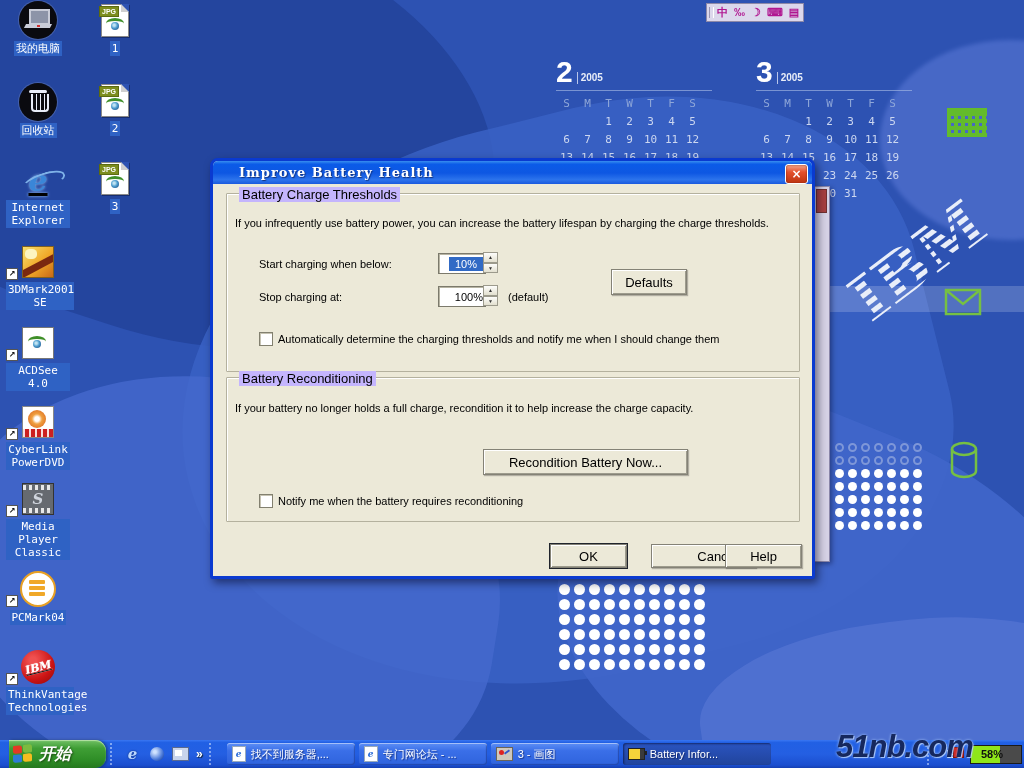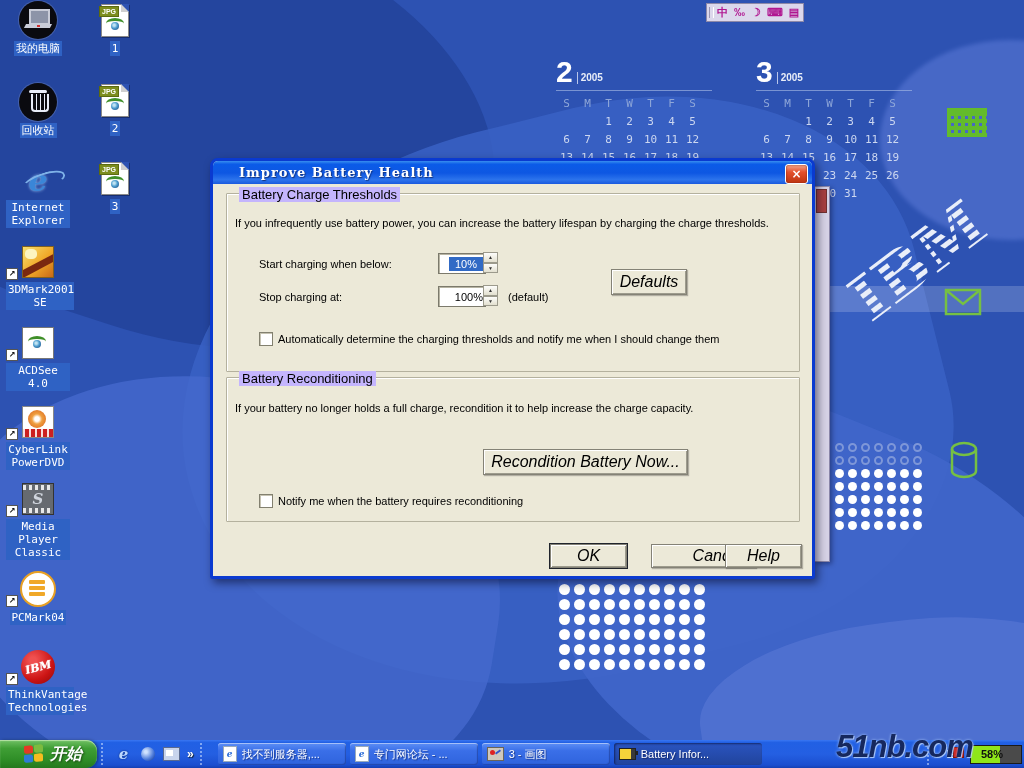--- a/index.html
+++ b/index.html
@@ -51,21 +51,21 @@
   .dots-b{left:557px;top:582px;}
   .dot-row{height:13px;line-height:0;}
   .dots-b .dot-row{height:15px;}
   .dot{display:inline-block;border-radius:50%;}
   .dots-a .dot{width:9px;height:9px;margin:1px 2px;}
   .dots-b .dot{width:11px;height:11px;margin:1.5px 2px;}
   .dot-f{background:#fff;}
   .dot-o{background:transparent;border:2px solid #7e97d8;width:5px !important;height:5px !important;}
 
   
-  .dt-item{position:absolute;width:64px;text-align:center;z-index:15;cursor:pointer;}
+  .dt-item{position:absolute;width:64px;text-align:center;z-index:15;cursor:pointer;text-decoration:underline;}
   .dt-art{height:36px;display:flex;align-items:center;justify-content:center;position:relative;}
   .dt-label{display:inline-block;background:#2f62c4;color:#fff;font:11px "DejaVu Sans Mono",monospace;
             padding:1px 2px;line-height:13px;max-width:64px;margin-top:2px;}
   .blk-circle{width:38px;height:38px;border-radius:50%;background:#0a0a0f;position:relative;box-shadow:0 0 0 1px rgba(255,255,255,.15);}
   
   .laptop-screen{position:absolute;left:10px;top:8px;width:17px;height:12px;background:#8d94a8;border:2px solid #c9ccd8;}
   .laptop-base{position:absolute;left:6px;top:23px;width:26px;height:4px;background:#c9ccd8;transform:skewX(-28deg);}
   .laptop-dot{position:absolute;left:18px;top:24px;width:3px;height:2px;background:#d03030;}
   
   .trash-lid{position:absolute;left:10px;top:7px;width:18px;height:3px;background:#e8ecf8;border-radius:2px;}
@@ -142,35 +142,35 @@
   .spinbox{position:absolute;width:44px;height:19px;background:#fff;border:1px solid #7c7a6c;
            box-shadow:inset 1px 1px 0 #b8b5a4;display:flex;align-items:center;justify-content:flex-end;
            font-size:11px;padding-right:2px;}
   .spin-sel{background:#316ac5;color:#fff;padding:1px 6px;}
   .spinner{position:absolute;width:15px;height:21px;display:flex;flex-direction:column;}
   .spin-b{flex:1;background:linear-gradient(180deg,#fdfdfb,#e3e0cf);border:1px solid #9c9a8c;
           font-size:5px;line-height:8px;text-align:center;color:#333;cursor:pointer;}
 
   .btn{position:absolute;background:#ece9d8;border:1px solid #848276;
        box-shadow:inset 1px 1px 0 #fff,inset -1px -1px 0 #9d9b8d,1px 1px 1px rgba(0,0,0,.25);
-       font-size:16px;cursor:pointer;display:flex;align-items:center;justify-content:center;font-style:italic;}
+       font-size:13px;cursor:pointer;display:flex;align-items:center;justify-content:center;}
   .btn-default{box-shadow:inset 1px 1px 0 #fff,inset -1px -1px 0 #9d9b8d,0 0 0 1px #20242c;}
 
   .chk{position:absolute;width:12px;height:12px;background:#fff;border:1px solid #82806f;
        box-shadow:inset 1px 1px 0 #c6c3b2;cursor:pointer;}
   .chk-label{position:absolute;white-space:nowrap;cursor:default;}
 
   
   .taskbar{position:absolute;left:0;top:740px;width:1024px;height:28px;z-index:50;
            background:linear-gradient(180deg,#3a77f2 0%,#2160e4 9%,#245fe2 50%,#1b4ecf 90%,#153fb2 100%);
            display:flex;align-items:center;}
   .start-btn{width:97px;height:28px;border-radius:0 11px 11px 0;cursor:pointer;
              background:linear-gradient(180deg,#71c165 0%,#3f9e35 30%,#2f8e27 70%,#25791e 100%);
              box-shadow:inset 0 1px 1px #b7e2a8,2px 0 3px rgba(0,20,0,.35);
-             display:flex;align-items:center;gap:6px;padding-left:24px;box-sizing:border-box;}
+             display:flex;align-items:center;gap:6px;padding-left:4px;box-sizing:border-box;margin-left:9px;}
   .win-flag{width:20px;height:18px;display:grid;grid-template-columns:9px 9px;grid-template-rows:8px 8px;gap:1px;transform:skewY(-6deg);}
   .win-flag i{border-radius:1px 3px 1px 3px;}
   .wf-r{background:#e43925;} .wf-g{background:#7cbb3f;} .wf-b{background:#2e7cd6;} .wf-y{background:#f5bd1f;}
   .start-text{font:bold italic 16px "Liberation Sans",sans-serif;color:#fff;text-shadow:1px 1px 2px #1c4a12;padding-right:10px;}
   .tb-sep{width:6px;height:22px;border-left:2px dotted rgba(210,225,255,.55);margin:0 4px;}
   .ql{display:flex;align-items:center;gap:7px;padding:0 2px;}
   .ql-ic{width:17px;height:17px;display:flex;align-items:center;justify-content:center;cursor:pointer;}
   .ql-e{font:bold italic 15px "DejaVu Serif",serif;color:#bcd8ff;text-shadow:0 0 2px #0c2a70;}
   .ql-msn{width:14px;height:14px;border-radius:50%;background:radial-gradient(circle at 35% 35%,#cfe2ff 10%,#4a78d8 60%,#11307e 100%);}
   .ql-desk{width:15px;height:12px;background:#c8d4ec;border:1px solid #5a6a90;position:relative;}

